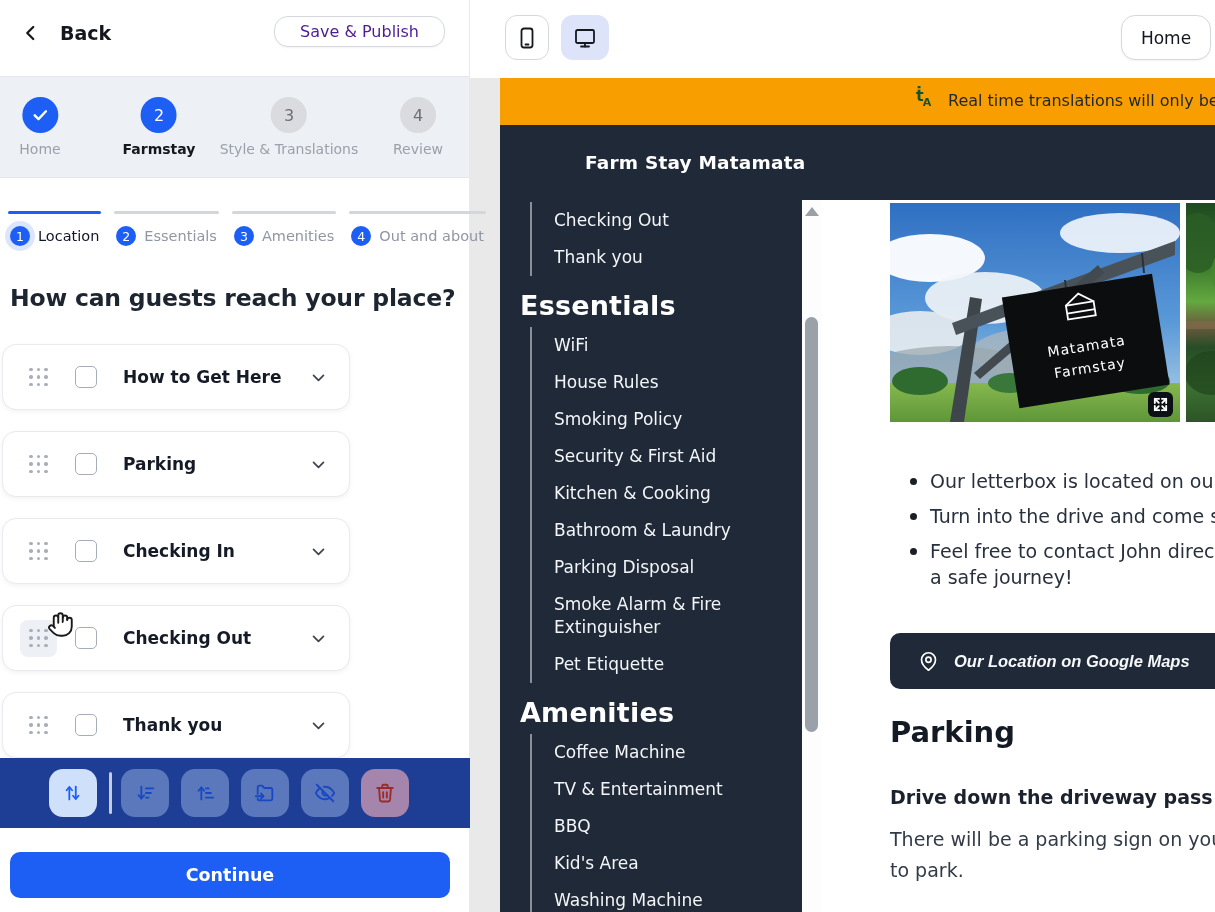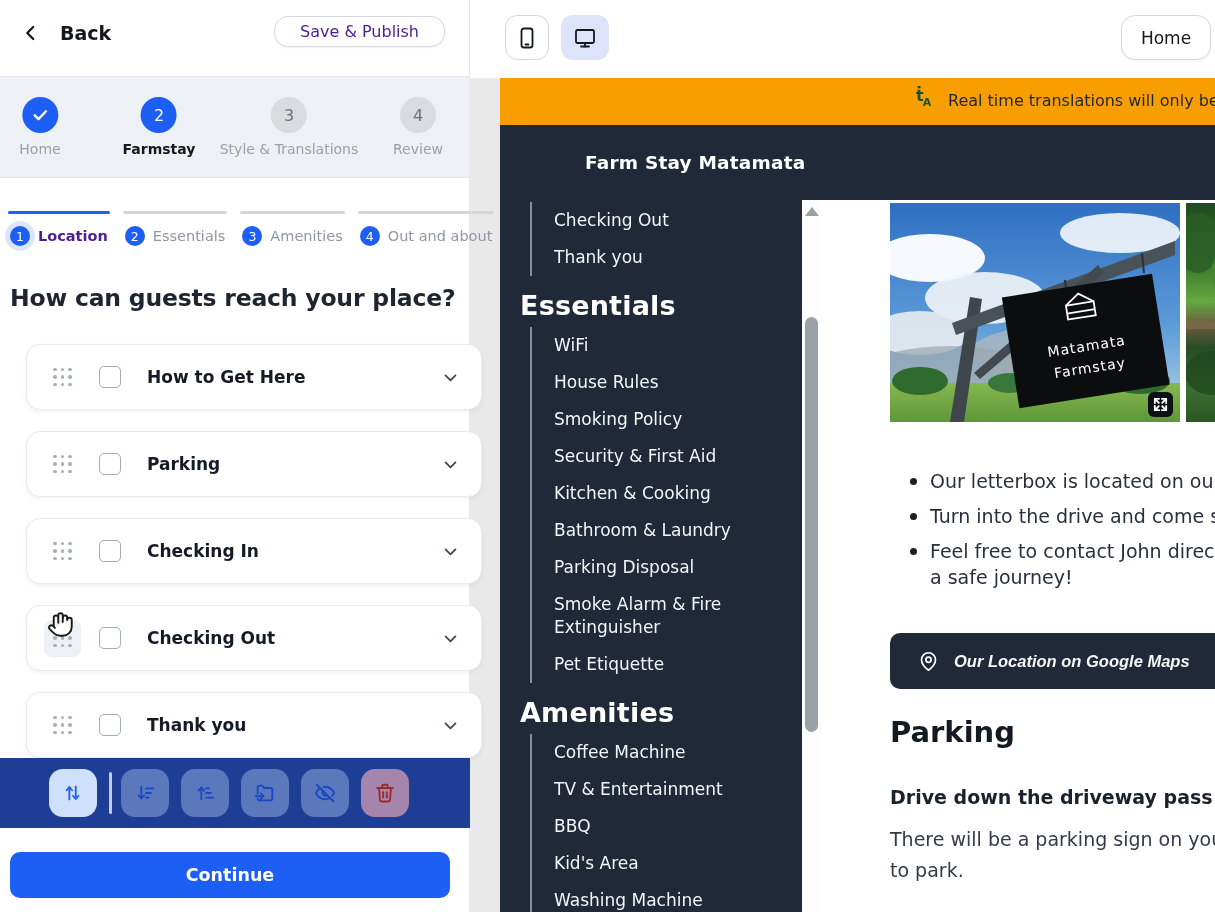--- a/index.html
+++ b/index.html
@@ -24,25 +24,25 @@
   .step-label.active { color:#15181d; font-weight:600; }
 
   .tabs { position:absolute; left:8px; top:211px; display:flex; gap:13px; }
   .tab { cursor:pointer; }
   .tab-line { height:3px; border-radius:2px; background:#d3d7dc; }
   .tab.active .tab-line { background:#1d5ef5; }
   .tab-row { display:flex; align-items:center; gap:8px; margin-top:12px; padding:0 2px; }
   .tab-circle { width:20px; height:20px; border-radius:50%; background:#1d5ef5; color:#fff; font-size:12.5px; font-weight:500; display:flex; align-items:center; justify-content:center; flex:none; }
   .tab.active .tab-circle { box-shadow:0 0 0 5px rgba(29,94,245,.16); }
   .tab-label { font-size:14.5px; color:#8f97a3; white-space:nowrap; }
-  .tab.active .tab-label { color:#4c1d95; font-weight:700; }
+  .tab.active .tab-label { color:#0f172a; font-weight:400; }
 
   .lp-heading { position:absolute; left:10px; top:284px; font-size:23.5px; font-weight:600; color:#1d2531; letter-spacing:-0.2px; }
 
-  .topic-card { position:absolute; left:26px; width:456px; height:66px; background:#fff; border:1px solid #e8eaee; border-radius:14px; box-shadow:0 2px 5px rgba(16,24,40,.05); display:flex; align-items:center; padding-left:26px; cursor:pointer; }
+  .topic-card { position:absolute; left:2px; width:348px; height:66px; background:#fff; border:1px solid #e8eaee; border-radius:14px; box-shadow:0 2px 5px rgba(16,24,40,.05); display:flex; align-items:center; padding-left:26px; cursor:pointer; }
   .dots { display:grid; grid-template-columns:repeat(3,4px); grid-template-rows:repeat(3,4px); gap:3.5px; flex:none; }
   .dots i { width:3.5px; height:3.5px; border-radius:50%; background:#a9afba; }
   .handle { flex:none; cursor:grab; }
   .handle.hovered { background:#edf0f5; border-radius:8px; padding:9px; margin:-9px; }
   .cbox { width:22px; height:22px; border:1.5px solid #a7adb8; border-radius:5px; background:#fff; margin-left:27px; flex:none; cursor:pointer; }
   .topic-label { margin-left:26px; font-size:17px; font-weight:600; color:#151b26; }
   .chev { margin-left:auto; margin-right:22px; flex:none; cursor:pointer; }
 
   .hand-cursor { position:absolute; left:47px; top:611px; z-index:6; pointer-events:none; }
 

